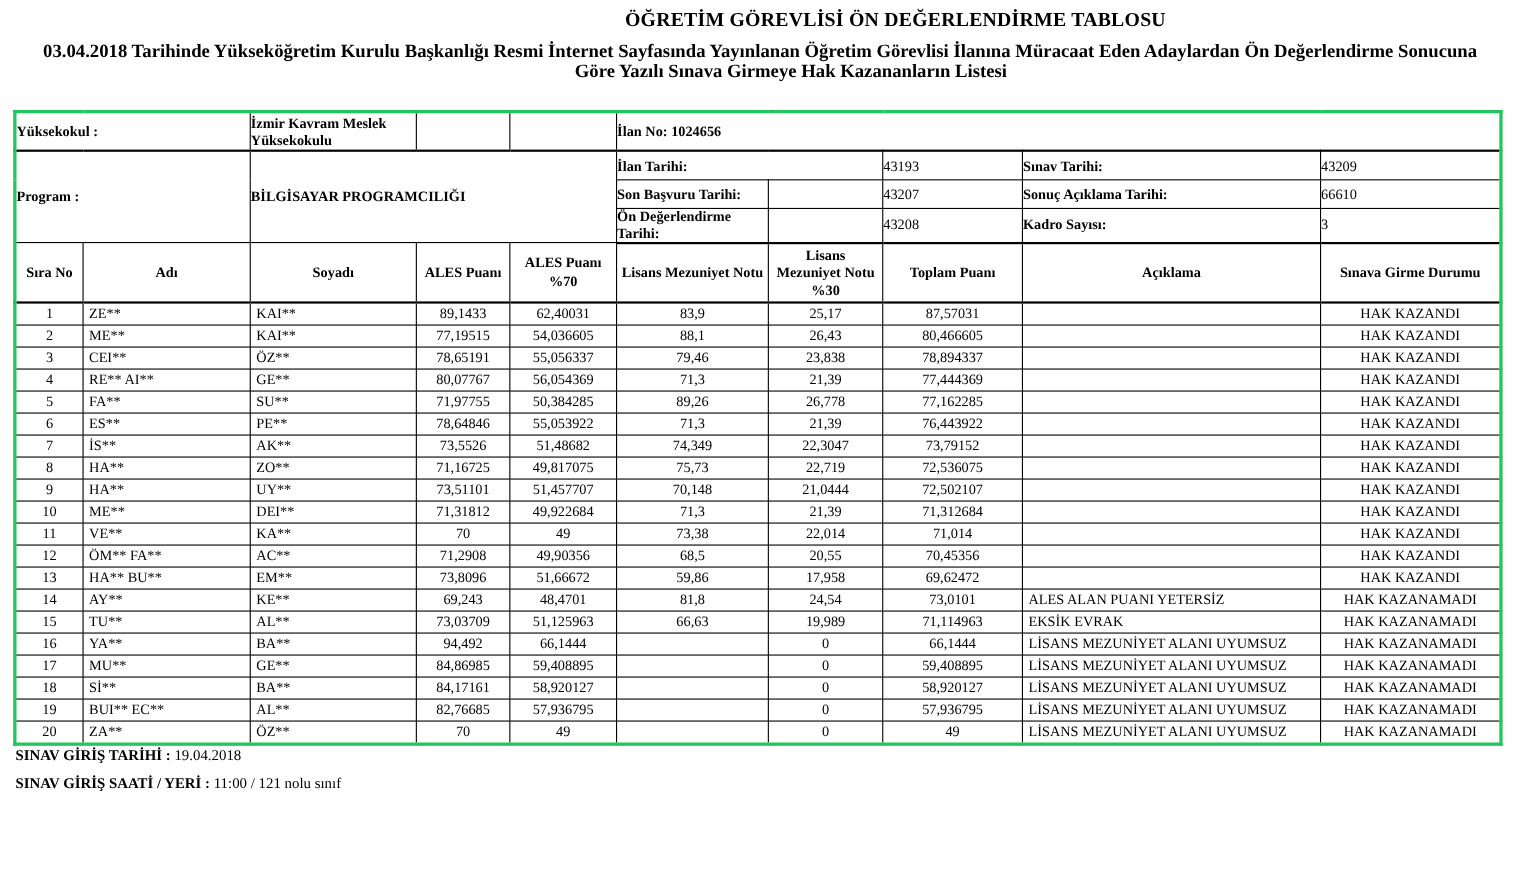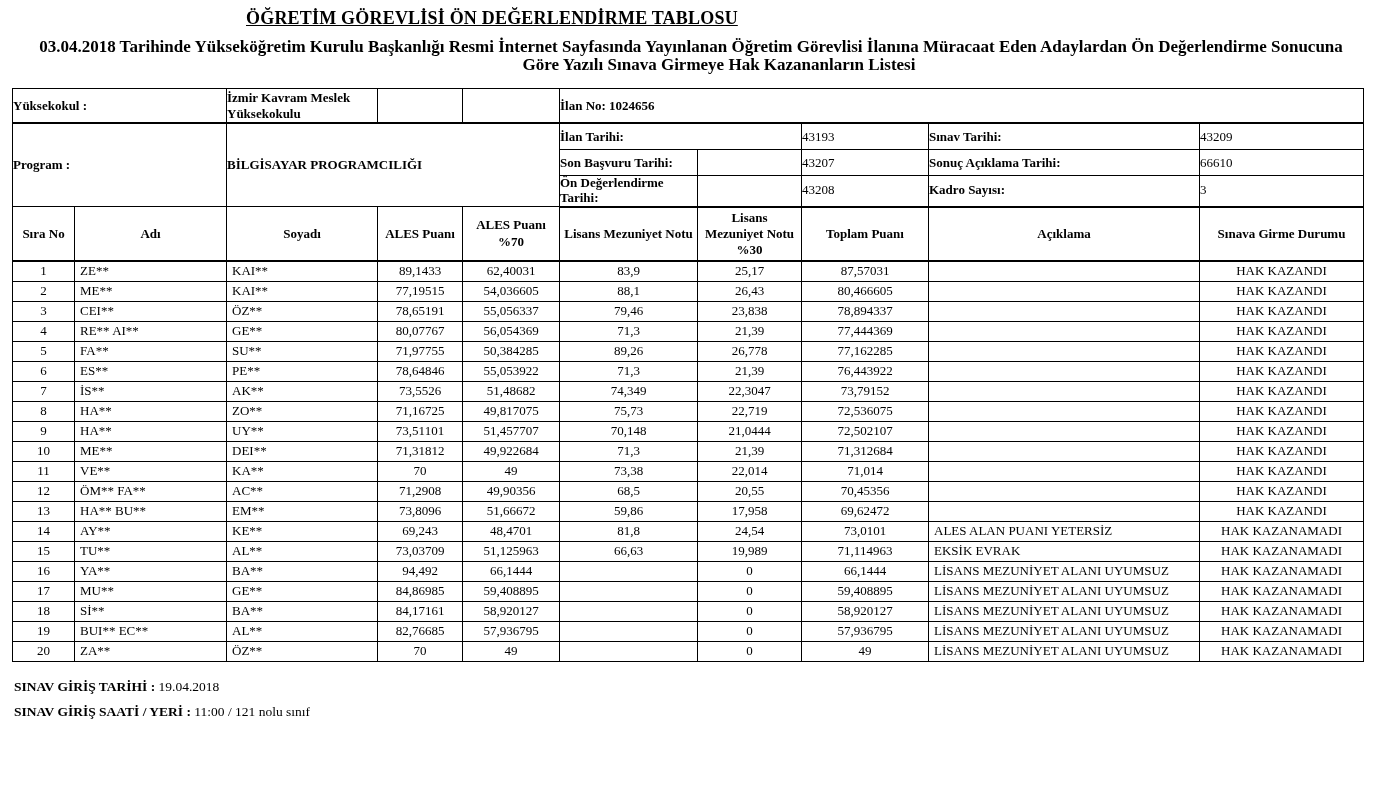--- a/index.html
+++ b/index.html
@@ -3,33 +3,32 @@
 <meta charset="utf-8">
 <style>
   html,body { margin:0; padding:0; }
   body {
     width:1382px; height:799px; background:#ffffff; color:#000;
     font-family:"Liberation Serif","DejaVu Serif",serif;
     position:relative; overflow:hidden;
   }
   .doc-title {
     position:absolute; top:8px; left:246px; right:0;
-    text-align:left; font-weight:bold; font-size:18px; letter-spacing:.2px;
+    text-align:center; font-weight:bold; font-size:18px; letter-spacing:.2px;
     white-space:nowrap;
-    text-decoration:underline;
   }
   .subtitle { position:absolute; left:0; width:100%; text-align:center;
     font-weight:bold; font-size:17px; white-space:nowrap; }
   .subtitle.l1 { top:37px; }
   .subtitle.l2 { top:55px;margin-left:28px; }
 
   table.main {
-    position:absolute; top:88px; left:12px; width:1351px;
+    position:absolute; top:100px; left:12px; width:1351px;
     border-collapse:collapse; table-layout:fixed;
-    border:1px solid #22c55e;
+    border:3px solid #22c55e;
   }
   table.main td, table.main th {
     border:1px solid #000; overflow:hidden; padding:0;
     font-size:13px; vertical-align:middle;
   }
   tr.thick-b td, tr.thick-b th { border-bottom:2px solid #000; }
 
   .info-label { font-weight:bold; text-align:left; padding:0 4px; }
   .info-value { font-weight:normal; text-align:left; padding:0 5px; }
   tr.r-yok td { height:33px; }

